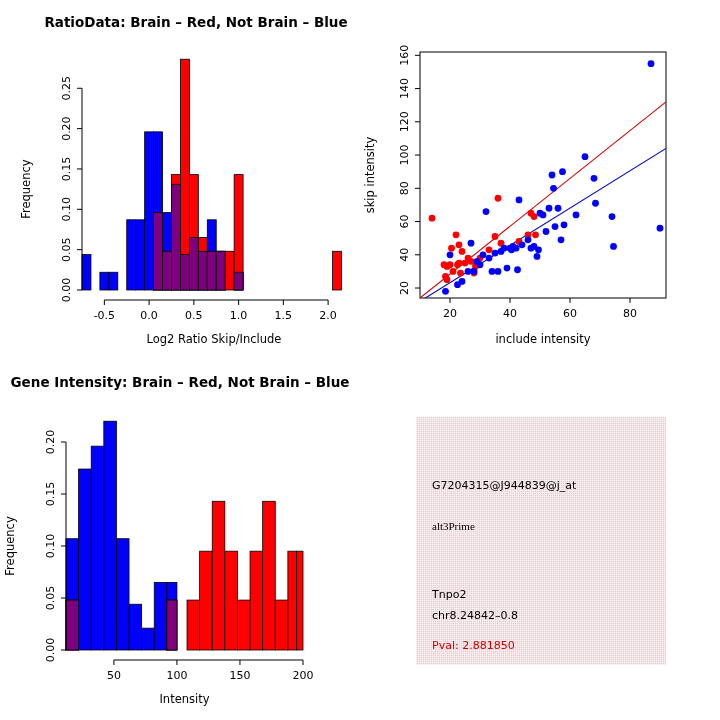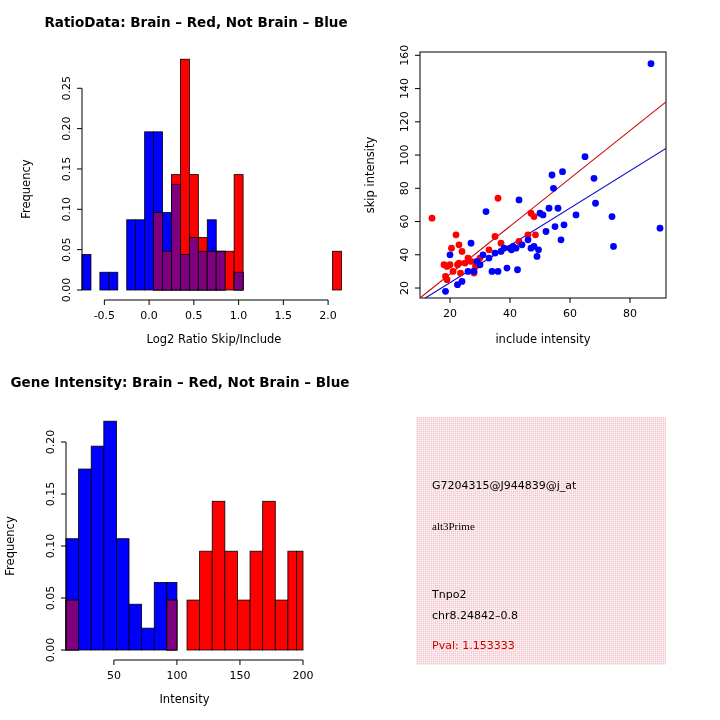--- a/index.html
+++ b/index.html
@@ -341,17 +341,17 @@
         </g>
       </svg>
   </div>
 
   <div class="panel" id="panel-info">
     <div class="info-box">
       <div class="info-line l0">G7204315@J944839@j_at</div>
       <div class="info-line l1">alt3Prime</div>
       <div class="info-line l2">Tnpo2</div>
       <div class="info-line l3">chr8.24842–0.8</div>
-      <div class="info-line l4">Pval: 1.153333</div>
+      <div class="info-line l4">Pval: 2.881850</div>
     </div>
   </div>
 
 </div>
 
 </body></html>

